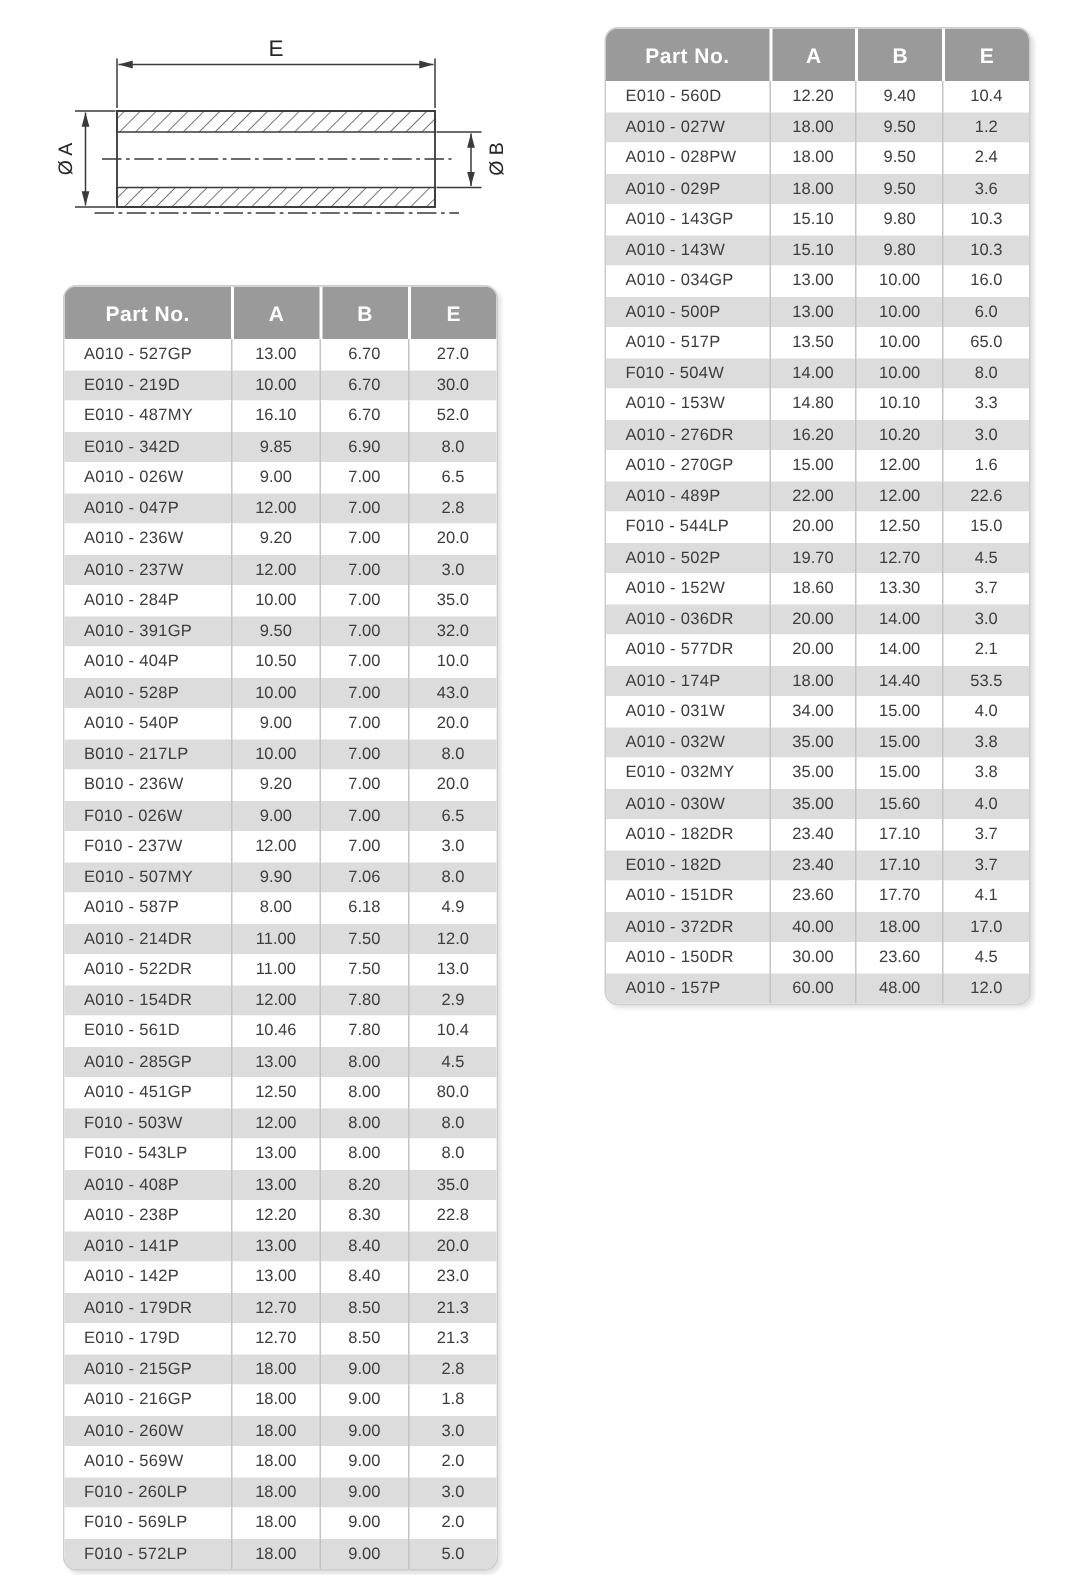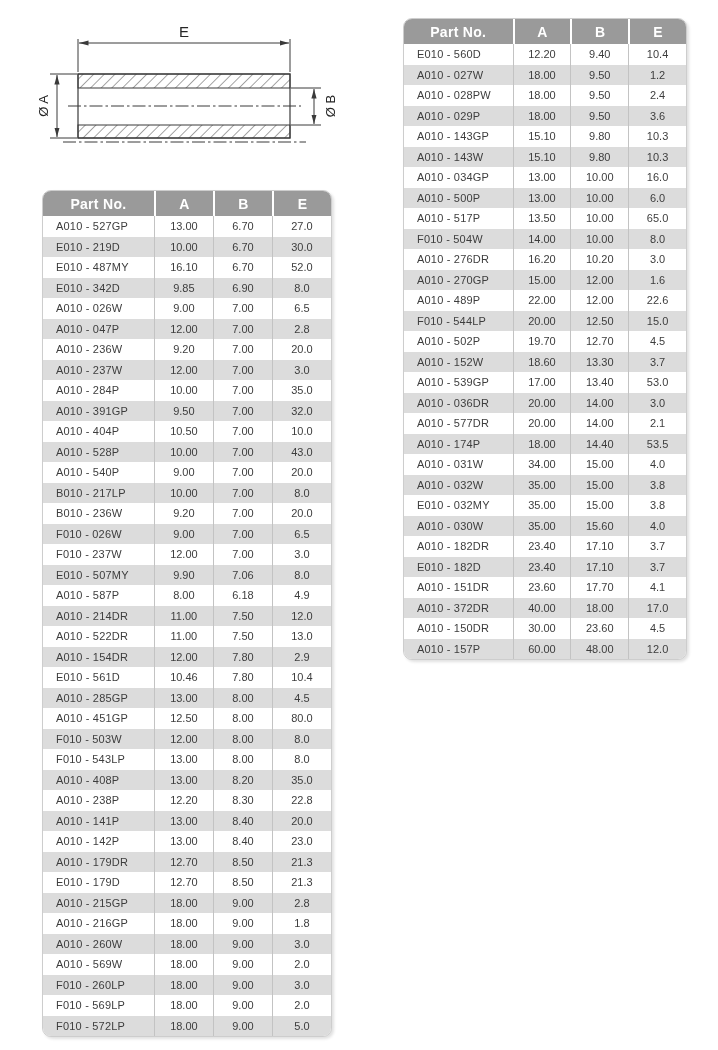--- a/index.html
+++ b/index.html
@@ -12,21 +12,21 @@
         font-family:"Liberation Sans",sans-serif;}
   .diagram{position:absolute;left:28px;top:12px;}
   .diagram .cl{stroke:var(--diagram-line);stroke-width:1;stroke-dasharray:13 3 2.5 3;fill:none;}
   .diagram .hatched{fill:url(#hatch);stroke:var(--diagram-line);stroke-width:1;}
   .diagram .outline{fill:none;stroke:var(--diagram-line);stroke-width:1.2;}
   .diagram .ext,.diagram .dim{stroke:var(--diagram-line);stroke-width:1;fill:none;}
   .diagram .lbl{fill:#262626;font-family:"Liberation Sans",sans-serif;font-size:13px;}
   .diagram .big{font-size:15px;}
   .tbl{position:absolute;background:var(--row-bg);border:1px solid var(--table-border);
        border-radius:9px;overflow:hidden;box-shadow:2px 2px 3px rgba(0,0,0,0.12);}
-  .hdr{display:grid;grid-template-columns:var(--cols);height:25px;background:var(--header-bg);
+  .hdr{display:grid;grid-template-columns:var(--cols);height:35px;background:var(--header-bg);
        color:var(--header-text);font-weight:bold;font-size:14px;}
   .hc{display:flex;align-items:center;justify-content:center;border-left:2px solid #ffffff;
       letter-spacing:0.3px;}
   .hc.first{border-left:none;}
   .row{display:grid;grid-template-columns:var(--cols);height:20.5px;background:var(--row-bg);}
   .row:nth-child(even){background:var(--row-alt-bg);}
   .c{display:flex;align-items:center;justify-content:center;font-size:11px;
      color:var(--cell-text);border-left:1px solid var(--grid-line);}
   .c.part{justify-content:flex-start;padding-left:13px;border-left:none;letter-spacing:0.2px;}
 </style>
@@ -381,20 +381,26 @@
           <div class="c">10.00</div>
           <div class="c">65.0</div>
         </div>
         <div class="row">
           <div class="c part">F010 - 504W</div>
           <div class="c">14.00</div>
           <div class="c">10.00</div>
           <div class="c">8.0</div>
         </div>
         <div class="row">
+          <div class="c part">A010 - 153W</div>
+          <div class="c">14.80</div>
+          <div class="c">10.10</div>
+          <div class="c">3.3</div>
+        </div>
+        <div class="row">
           <div class="c part">A010 - 276DR</div>
           <div class="c">16.20</div>
           <div class="c">10.20</div>
           <div class="c">3.0</div>
         </div>
         <div class="row">
           <div class="c part">A010 - 270GP</div>
           <div class="c">15.00</div>
           <div class="c">12.00</div>
           <div class="c">1.6</div>
@@ -417,26 +423,20 @@
           <div class="c">12.70</div>
           <div class="c">4.5</div>
         </div>
         <div class="row">
           <div class="c part">A010 - 152W</div>
           <div class="c">18.60</div>
           <div class="c">13.30</div>
           <div class="c">3.7</div>
         </div>
         <div class="row">
-          <div class="c part">A010 - 539GP</div>
-          <div class="c">17.00</div>
-          <div class="c">13.40</div>
-          <div class="c">53.0</div>
-        </div>
-        <div class="row">
           <div class="c part">A010 - 036DR</div>
           <div class="c">20.00</div>
           <div class="c">14.00</div>
           <div class="c">3.0</div>
         </div>
         <div class="row">
           <div class="c part">A010 - 577DR</div>
           <div class="c">20.00</div>
           <div class="c">14.00</div>
           <div class="c">2.1</div>

